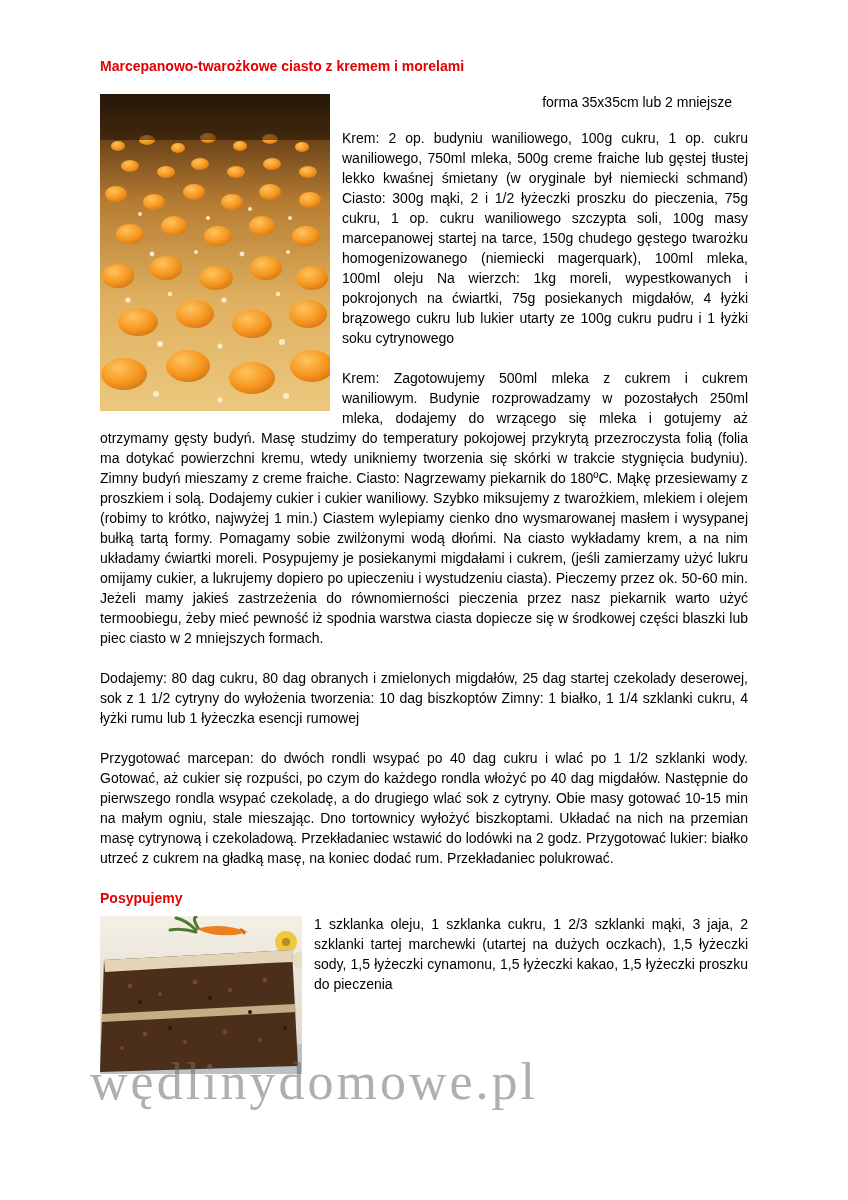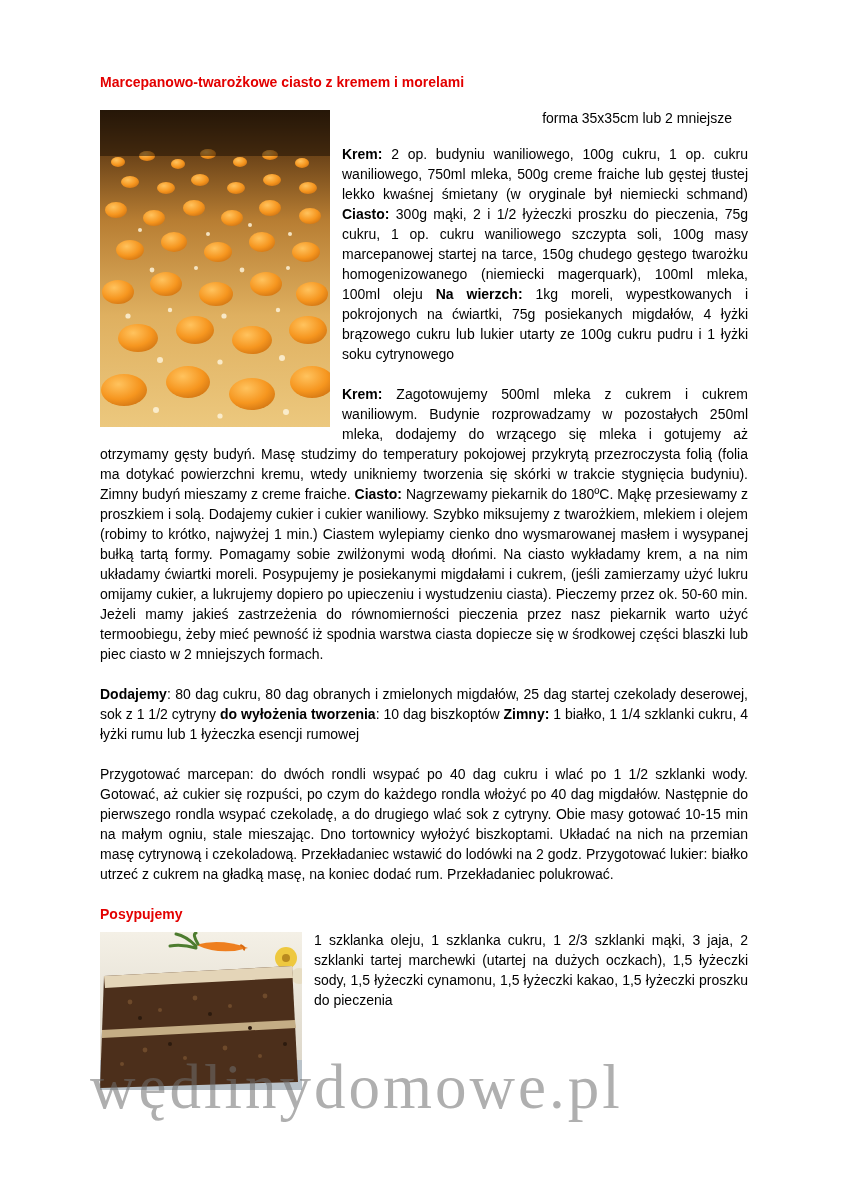--- a/index.html
+++ b/index.html
@@ -8,21 +8,21 @@
     position: relative;
     width: 848px;
     height: 1200px;
     background: #ffffff;
     overflow: hidden;
     font-family: "Liberation Sans", "DejaVu Sans", sans-serif;
     font-size: 14px;
     line-height: 20px;
     color: #000000;
   }
-  .content { padding: 72px 100px 0 100px; }
+  .content { padding: 56px 100px 0 100px; }
   .recipe-title {
     font-size: 14px;
     line-height: 20px;
     font-weight: bold;
     color: var(--accent, #e30000);
     margin: 0 0 6px 0;
   }
   .recipe-title.mt { margin-top: 6px; }
   .recipe { margin: 0; }
   .recipe::after { content: ""; display: block; clear: both; }
@@ -30,28 +30,28 @@
     float: left;
     margin: 2px 12px 8px 0;
     padding: 0;
     background: #ddd;
   }
   .photo-apricot { width: 230px; height: 317px; }
   .photo-carrot  { width: 202px; height: 158px; }
   .photo svg { display: block; width: 100%; height: 100%; }
   .size-note { margin: 16px; text-align: right; }
   .para { margin: 0 0 20px 0; text-align: justify; }
-  .para .b { font-weight: bold; }
+  .para .b { font-weight: normal; }
   .watermark {
     position: absolute;
     left: 90px;
     top: 1056px;
     z-index: 5;
     font-family: "Liberation Serif", "DejaVu Serif", serif;
-    font-size: 63px;
+    font-size: 52px;
     line-height: 1;
     letter-spacing: 3px;
     white-space: nowrap;
     color: var(--watermark, #6e6e6e);
     opacity: 0.55;
     pointer-events: none;
   }
 </style>
 </head>
 <body>

